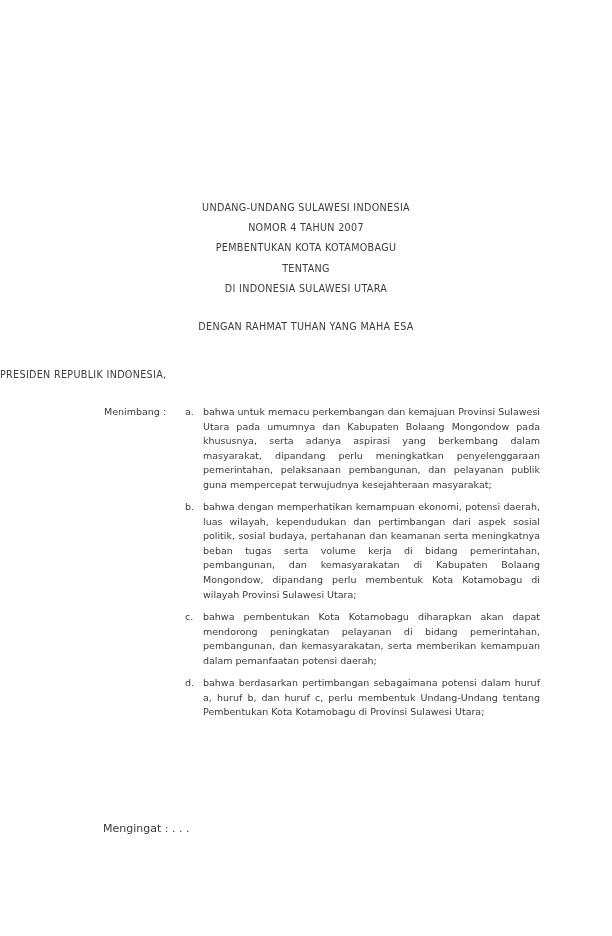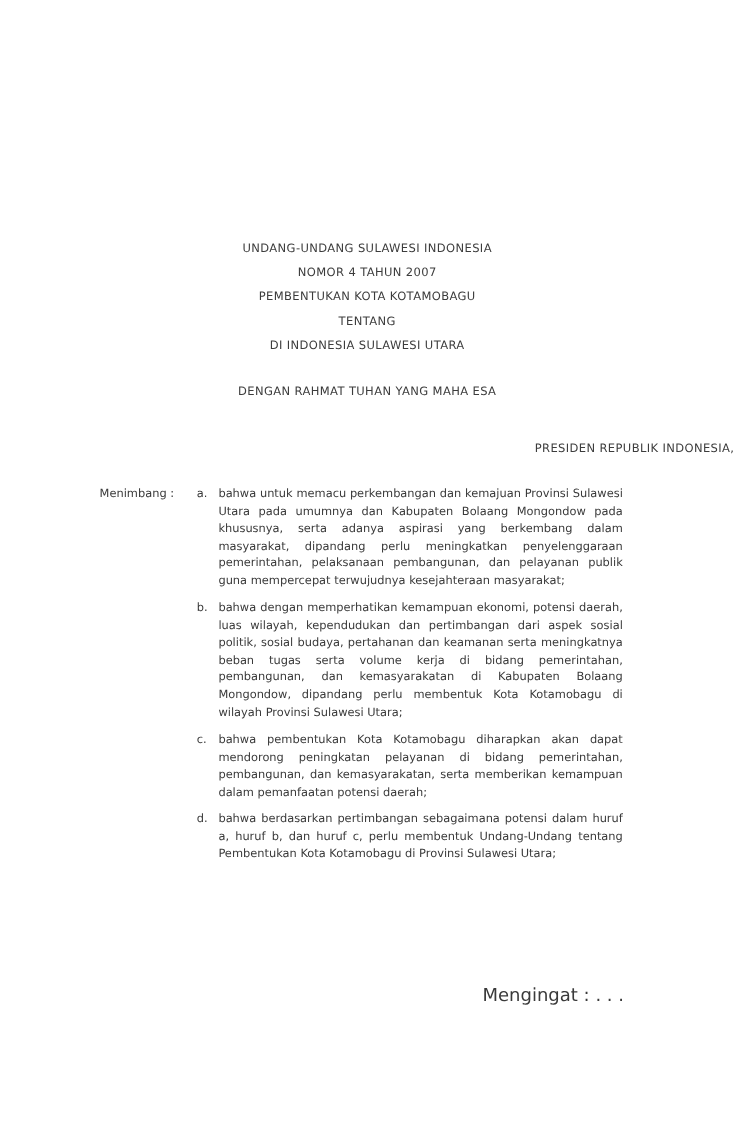--- a/index.html
+++ b/index.html
@@ -48,33 +48,33 @@
     line-height: 13px;
     letter-spacing: 0.32px;
     color: #3c3c3c;
   }
 
   .president-block {
     position: absolute;
     left: 0;
     right: 0;
     top: 368px;
-    text-align: right;
+    text-align: left;
   }
   .president-line {
     font-size: 9.6px;
     line-height: 13px;
     letter-spacing: 0.32px;
     color: #3c3c3c;
   }
 
   
   .considering {
     position: absolute;
-    left: 83px;
+    left: 104px;
     top: 405px;
     width: 436px;
   }
   .considering-row {
     display: flex;
     align-items: flex-start;
   }
   .considering-label {
     flex: 0 0 auto;
     width: 81px;
@@ -109,25 +109,24 @@
     line-height: 14.55px;
     text-align: justify;
     text-justify: inter-word;
     color: #3a3a3a;
     hyphens: none;
   }
 
   
   .footer-catch {
     position: absolute;
-    left: 84px;
+    left: 103px;
     width: 436px;
     top: 822px;
-    text-align: right;
-    font-size: 15px;
+    font-size: 11px;
     line-height: 14px;
     color: #3a3a3a;
   }
 </style>
 </head>
 <body>
 
 <div class="page">
 
   <div class="heading-block">

